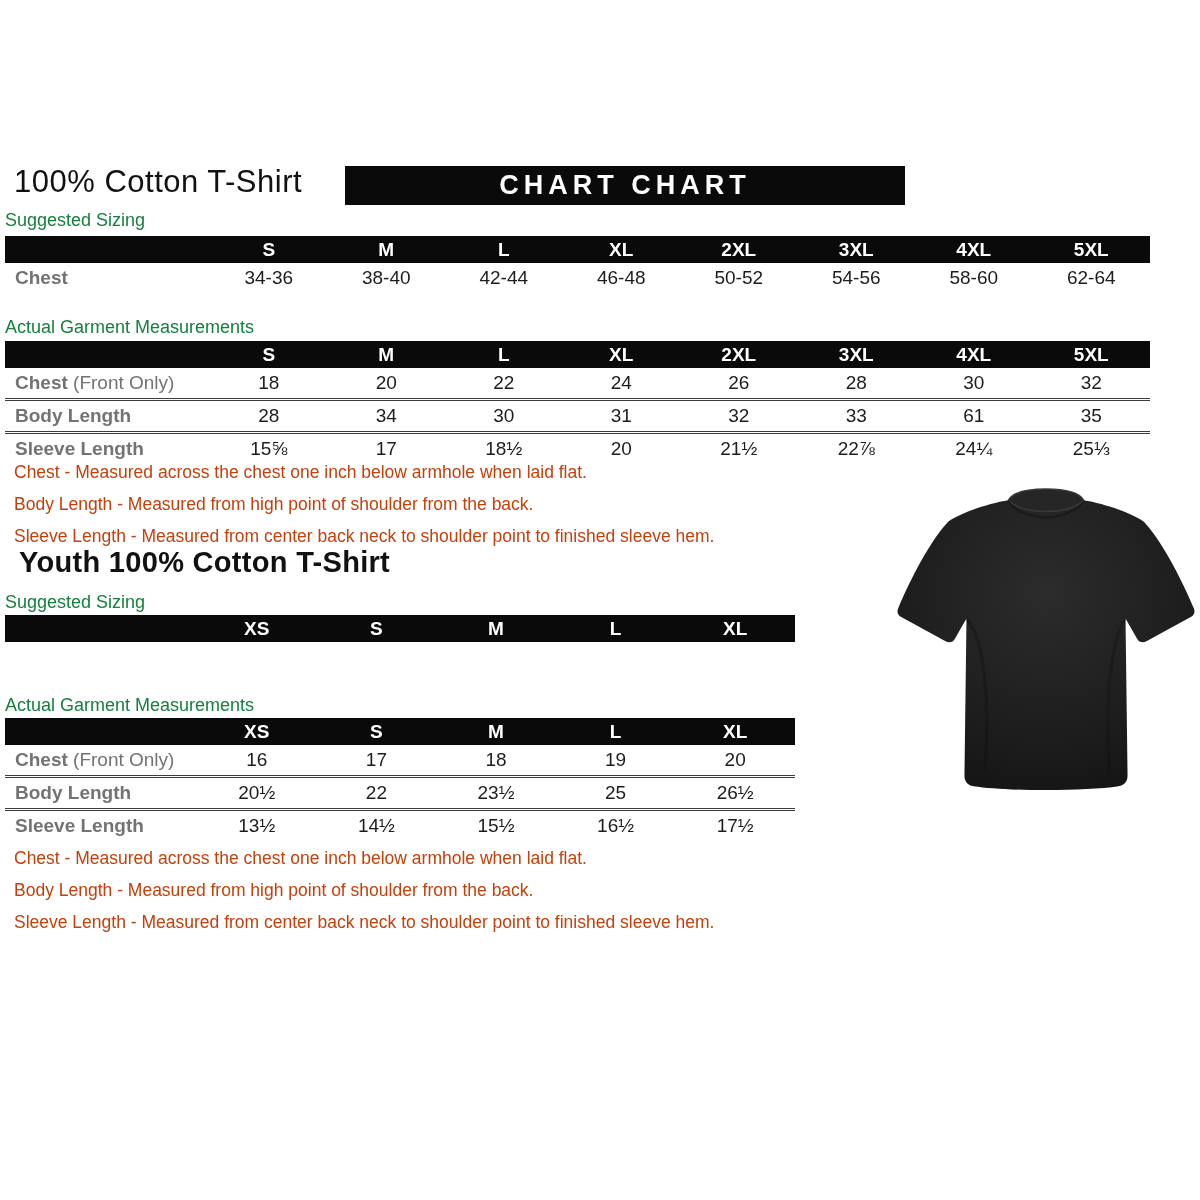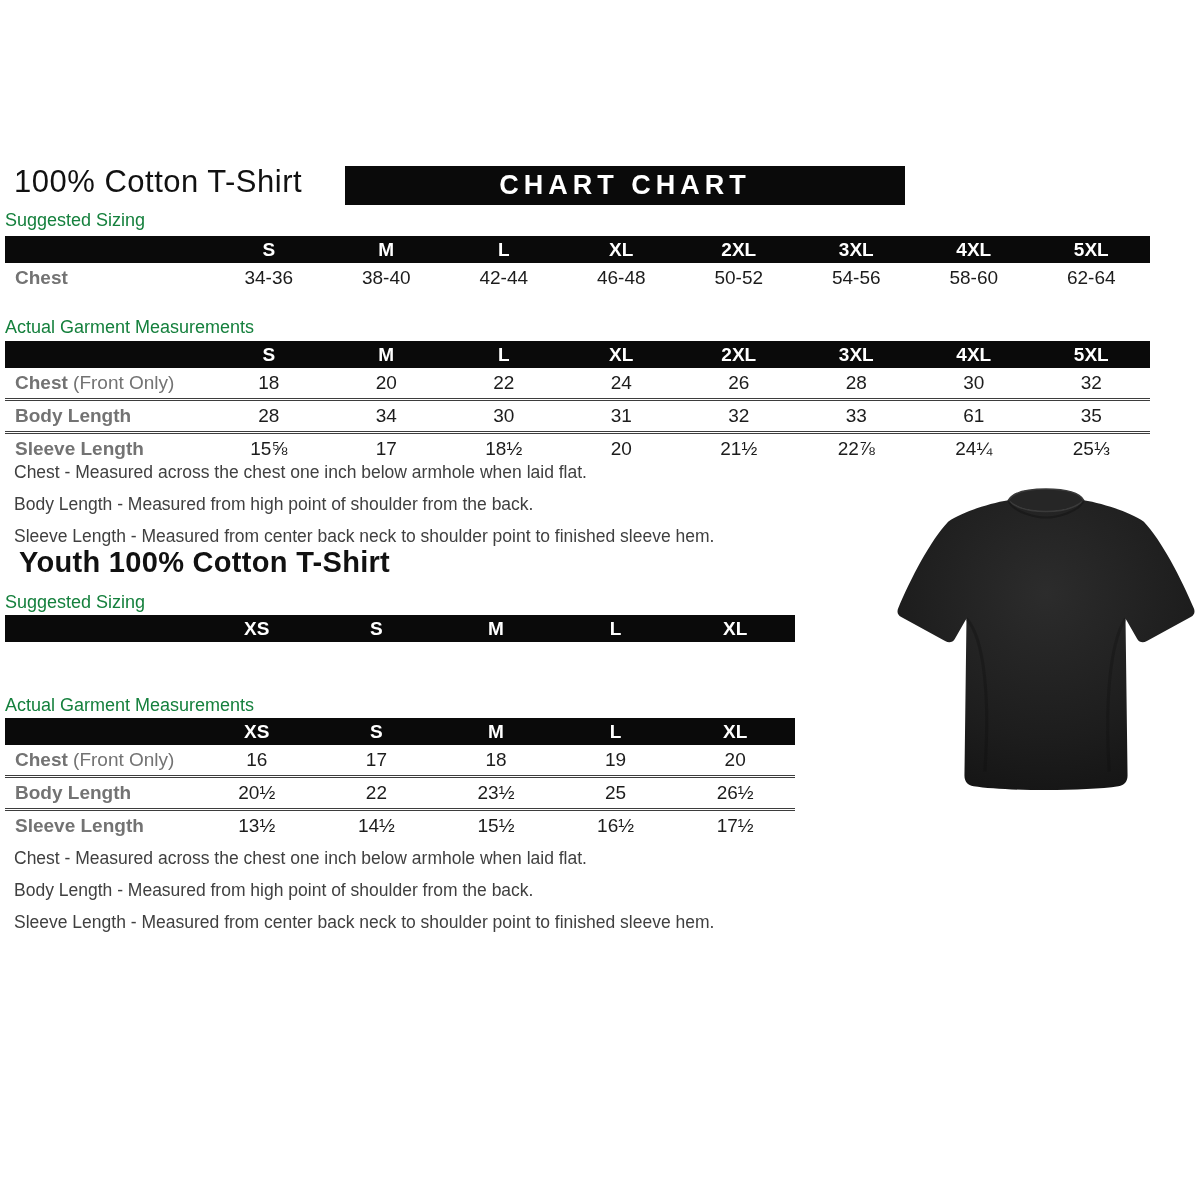--- a/index.html
+++ b/index.html
@@ -22,21 +22,21 @@
   .table.adult .t-head,.table.adult .t-row{grid-template-columns:205px repeat(8,1fr);}
   .table.youth .t-head,.table.youth .t-row{grid-template-columns:192px repeat(5,1fr);}
   .t-head{background:#0a0a0a;height:27px;}
   .t-head .t-col{color:#fff;font-weight:bold;font-size:19px;text-align:center;line-height:1;}
   .t-row{height:30px;font-size:19px;}
   .t-row + .t-row{border-top:3px double #3d3d3d;}
   .t-label{padding-left:10px;color:#737373;}
   .t-label b{font-weight:bold;}
   .t-cell{text-align:center;color:#1c1c1c;}
 
-  .notes{font-size:17.5px;color:#404040;line-height:32px;}
+  .notes{font-size:17.5px;color:#c2410c;line-height:32px;}
   .notes div{white-space:nowrap;}
 
   .tshirt{left:893px;top:486px;width:306px;height:316px;}
 </style>
 </head>
 <body>
 
 <div class="page">
 
   <div class="abs main-title">100% Cotton T-Shirt</div>

